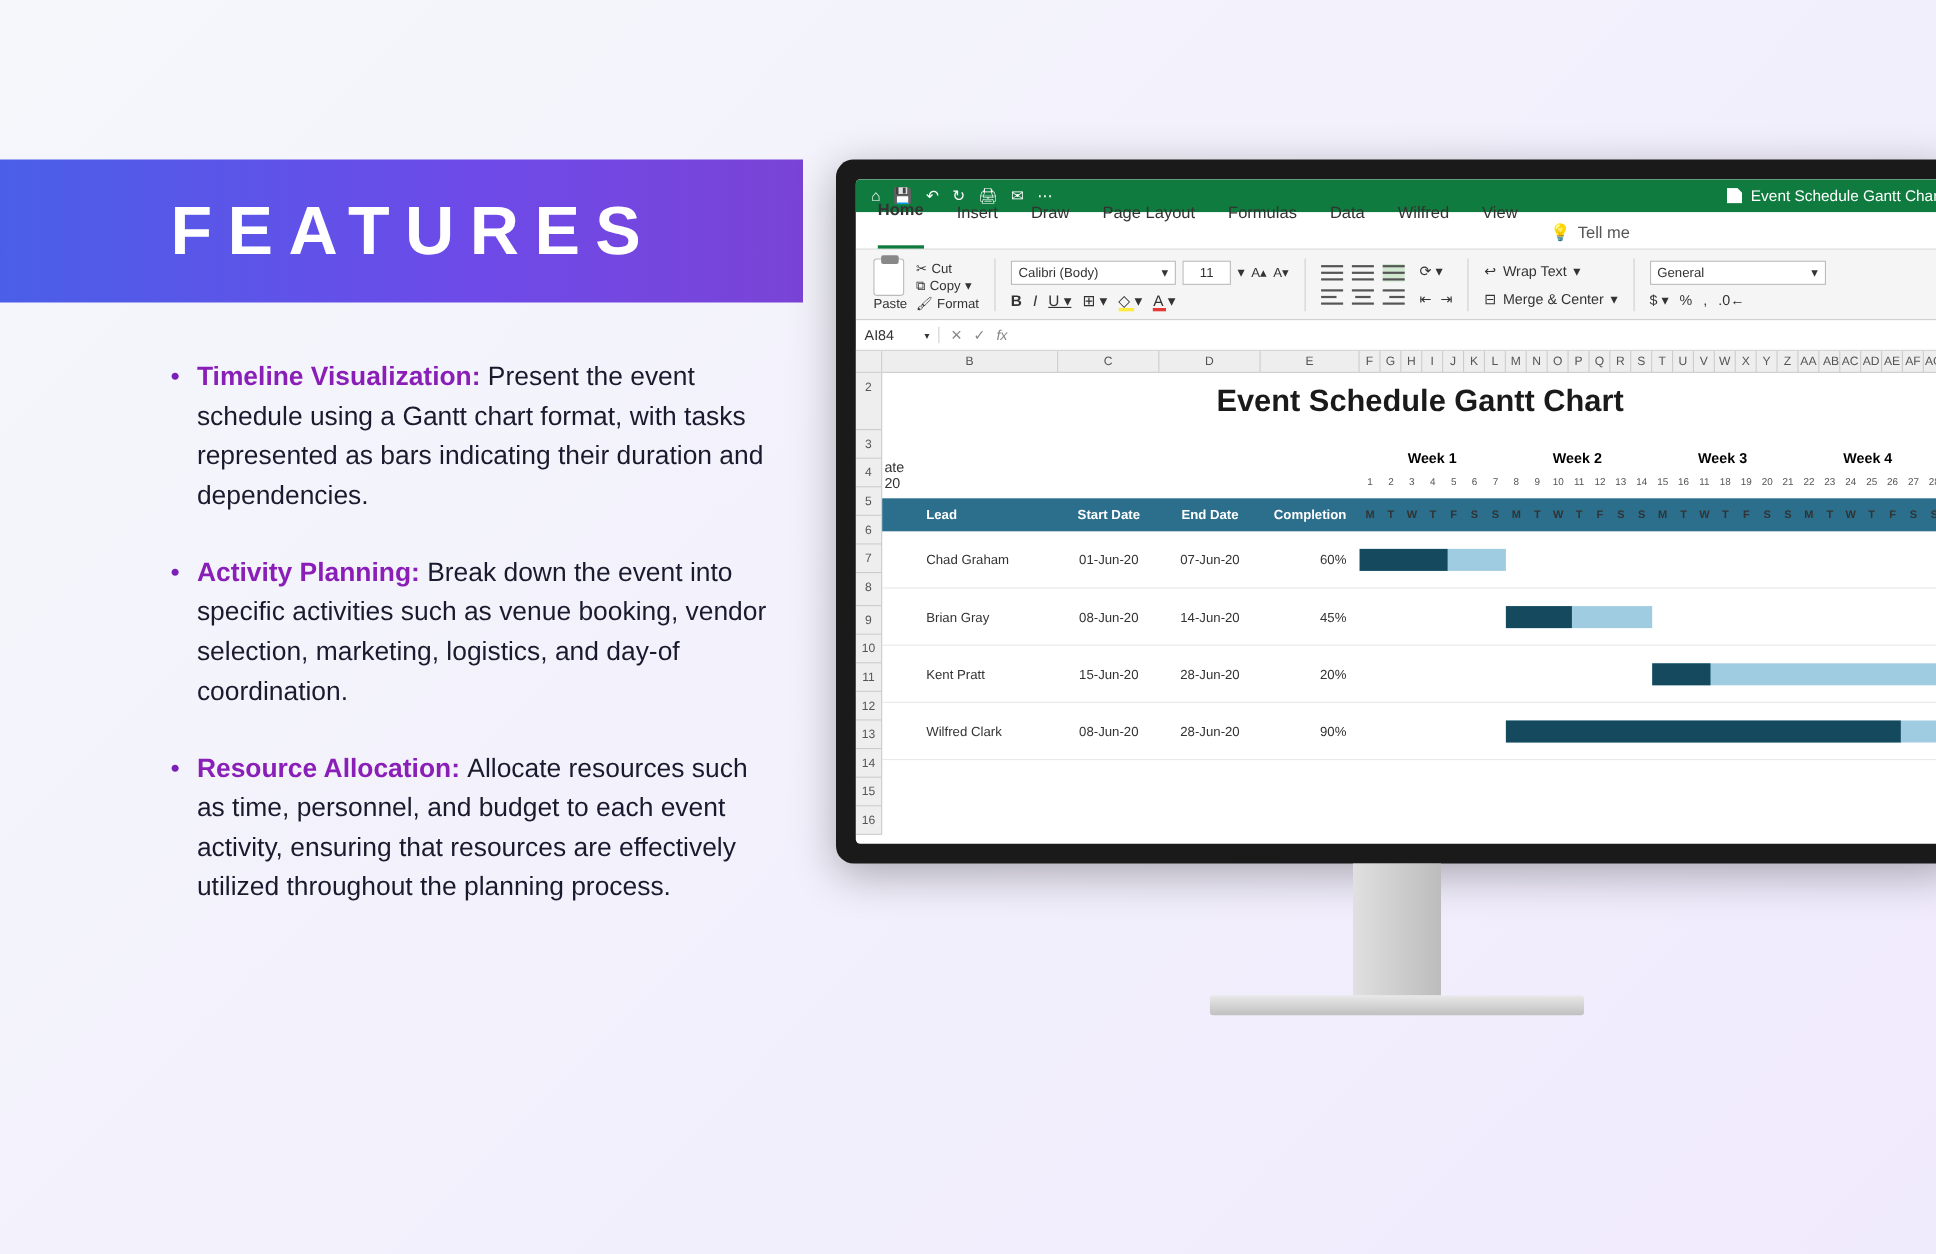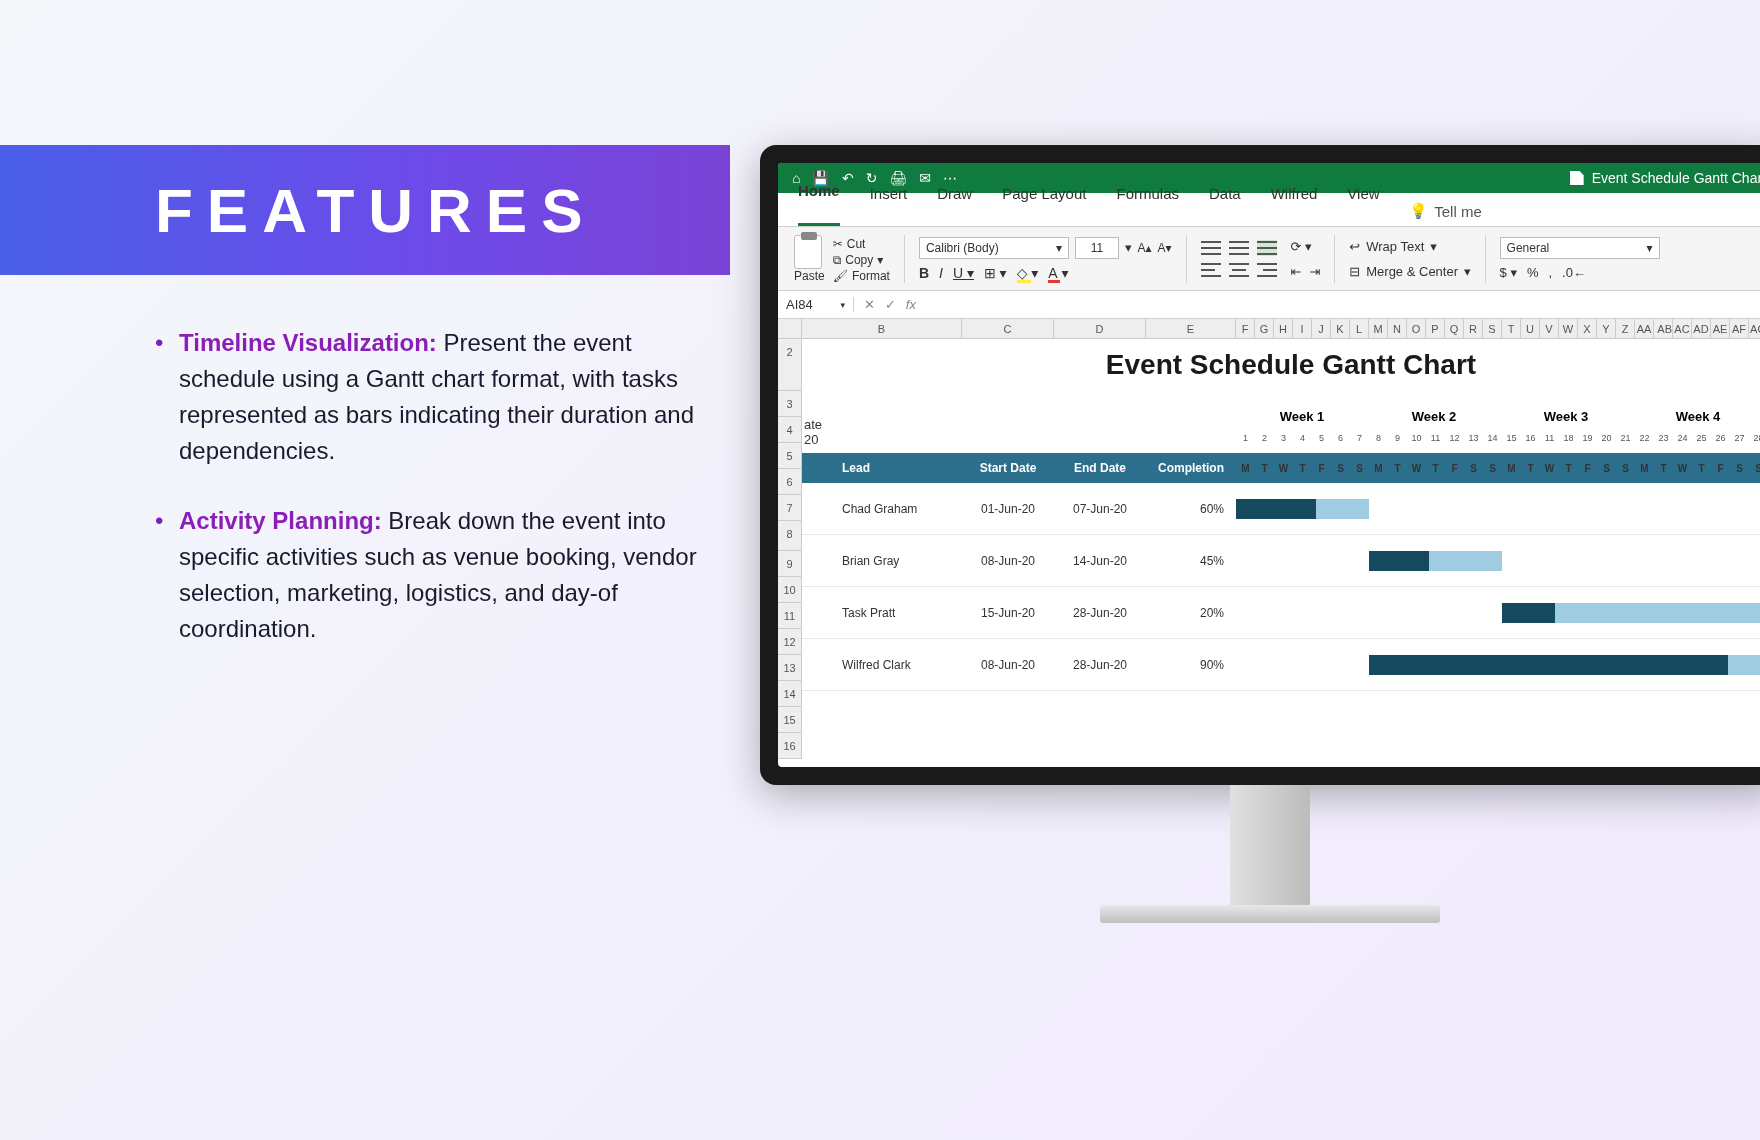--- a/index.html
+++ b/index.html
@@ -266,20 +266,21 @@
 </head>
 <body>
 
 <div class="hero-band">
   <h1>FEATURES</h1>
 </div>
 
 <ul class="features-list">
     <li><span class="feat-title">Timeline Visualization: </span><span>Present the event schedule using a Gantt chart format, with tasks represented as bars indicating their duration and dependencies.</span></li>
     <li><span class="feat-title">Activity Planning: </span><span>Break down the event into specific activities such as venue booking, vendor selection, marketing, logistics, and day-of coordination.</span></li>
+    <li><span class="feat-title">Resource Allocation: </span><span>Allocate resources such as time, personnel, and budget to each event activity, ensuring that resources are effectively utilized throughout the planning process.</span></li>
   </ul>
 
 <div class="monitor">
   <div class="bezel">
     <div class="screen">
 
       <div class="titlebar">
         <div class="icons">
           <span>⌂</span>
           <span>💾</span>
@@ -566,21 +567,21 @@
                 <div class="data-row">
                   <div class="cell-lead">Brian Gray</div>
                   <div class="cell-d">08-Jun-20</div>
                   <div class="cell-d">14-Jun-20</div>
                   <div class="cell-c">45%</div>
                 </div>
                 <div class="gantt-bar" style="left: 567px; top: 68px; width: 133px;">
                   <div class="done" style="width: 45%;"></div>
                 </div>
                 <div class="data-row">
-                  <div class="cell-lead">Task Pratt</div>
+                  <div class="cell-lead">Kent Pratt</div>
                   <div class="cell-d">15-Jun-20</div>
                   <div class="cell-d">28-Jun-20</div>
                   <div class="cell-c">20%</div>
                 </div>
                 <div class="gantt-bar" style="left: 700px; top: 120px; width: 266px;">
                   <div class="done" style="width: 20%;"></div>
                 </div>
                 <div class="data-row">
                   <div class="cell-lead">Wilfred Clark</div>
                   <div class="cell-d">08-Jun-20</div>

